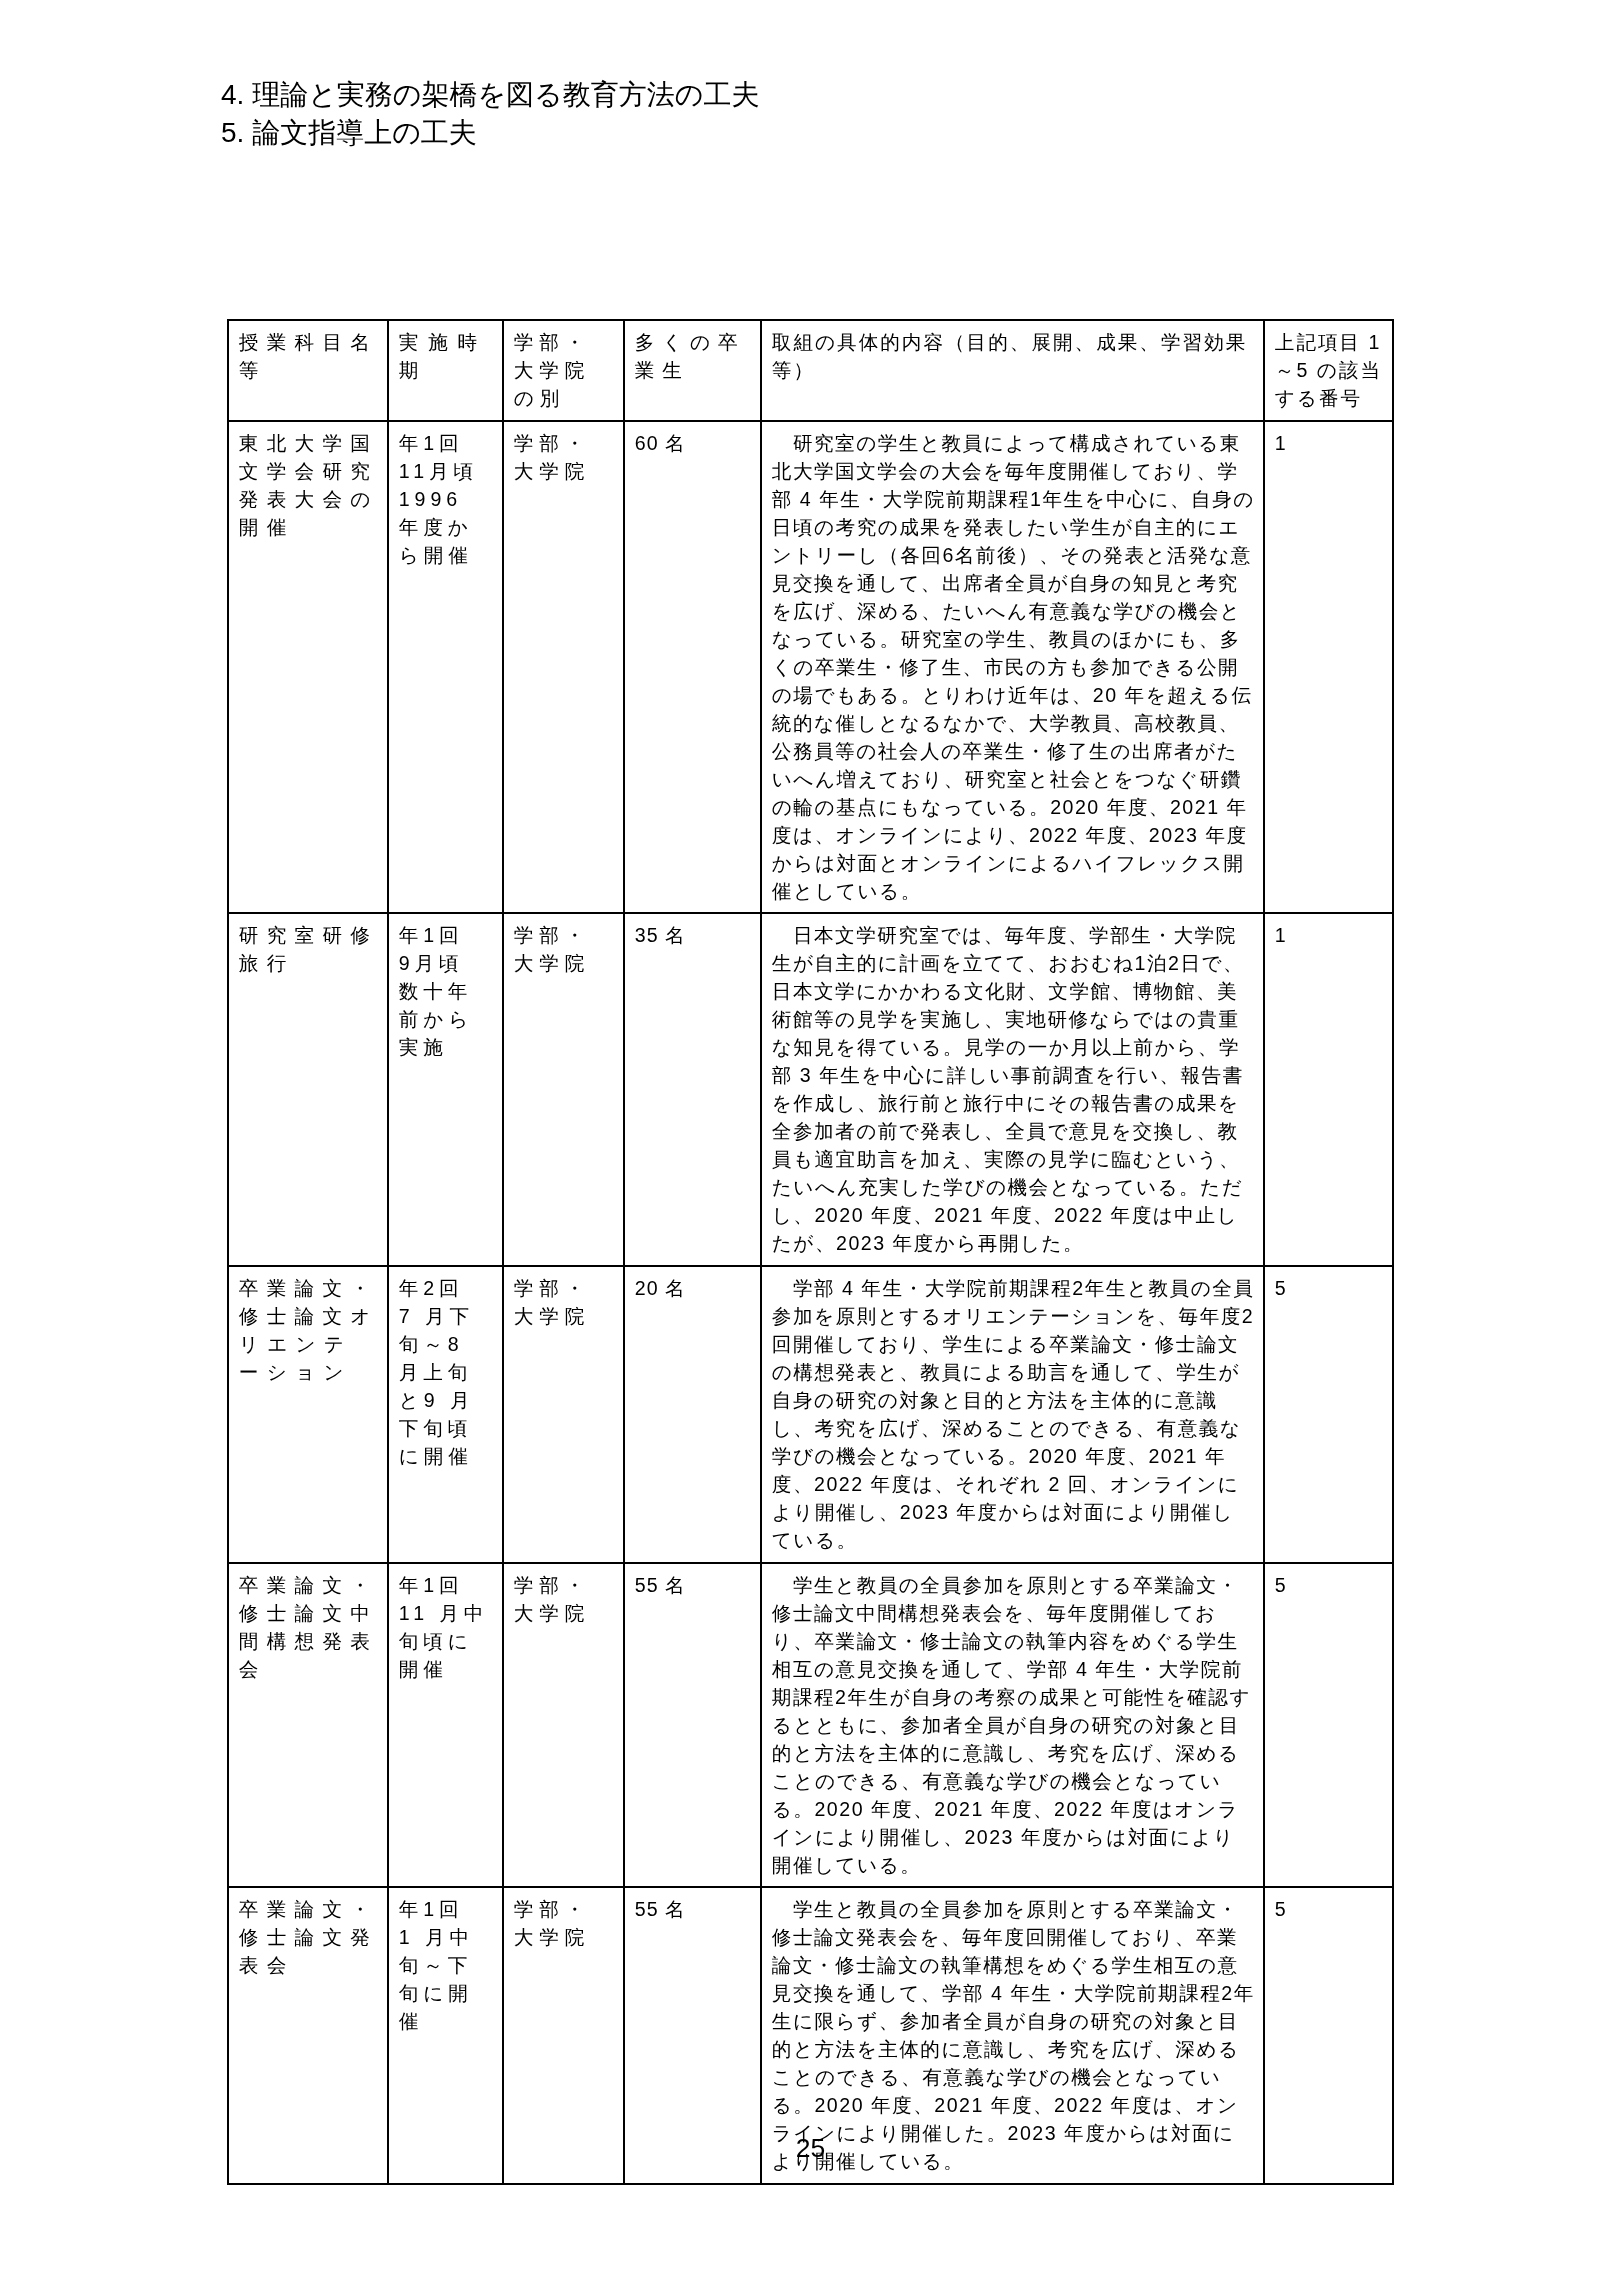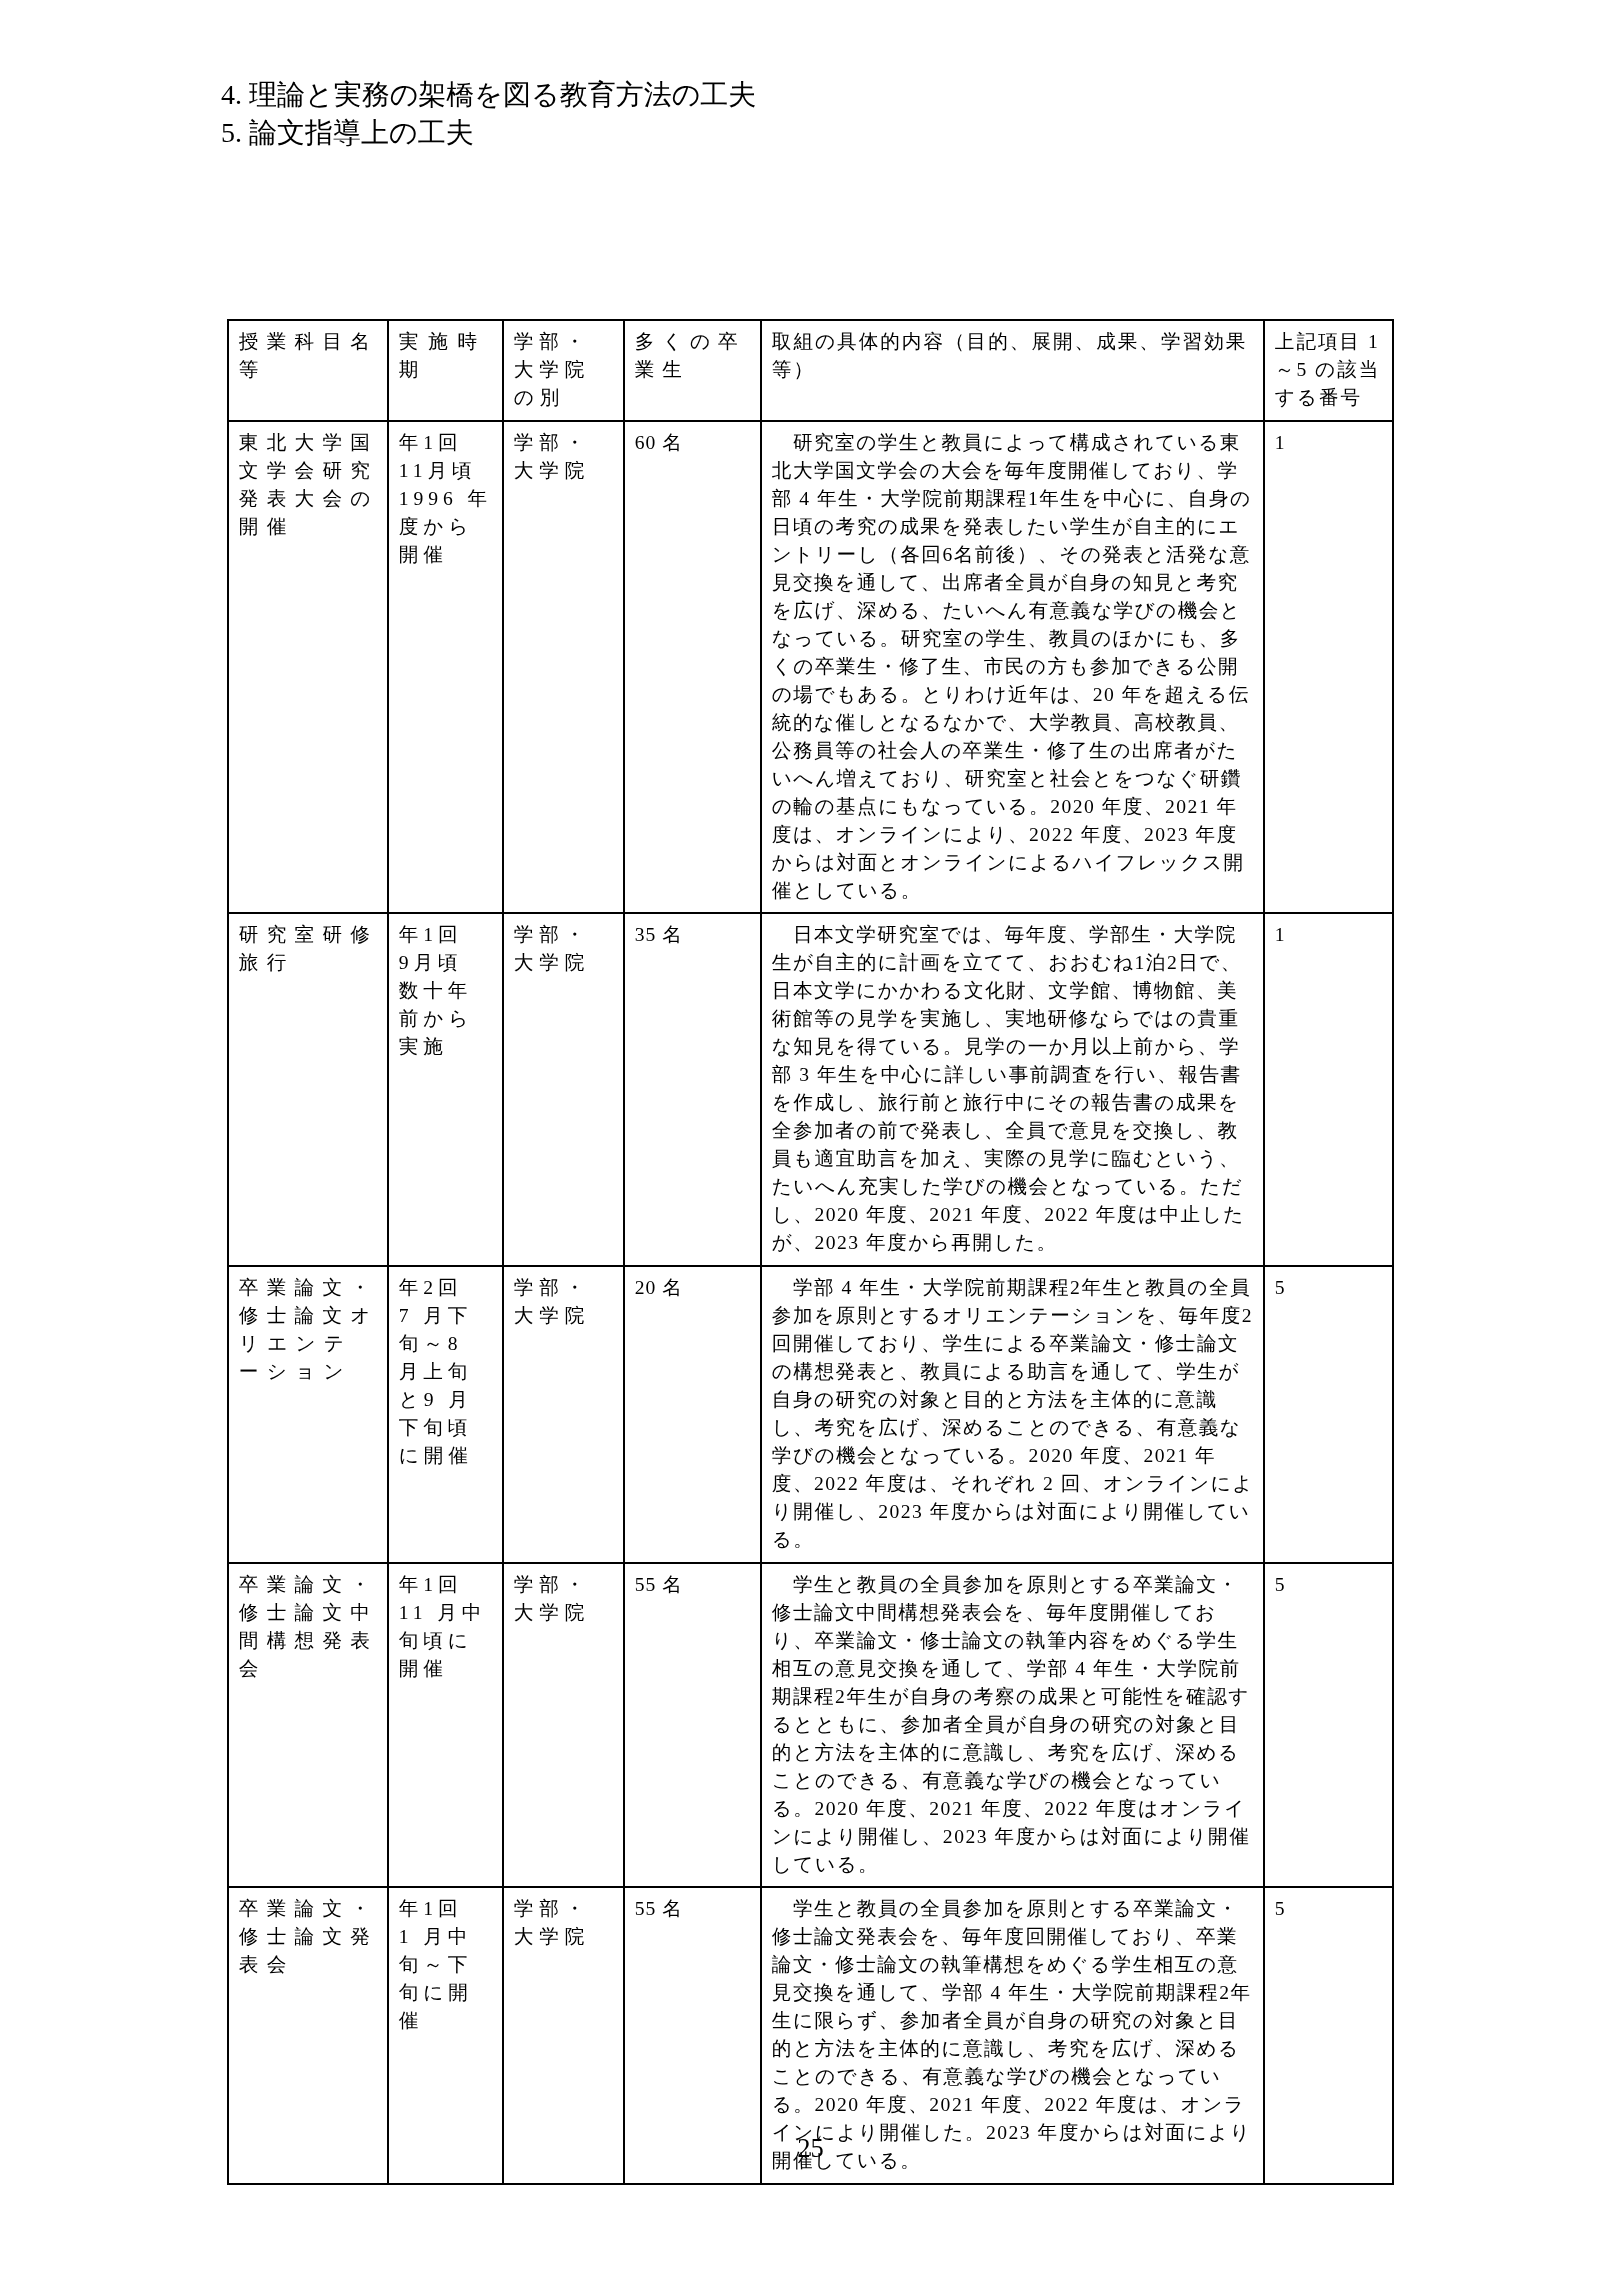--- a/index.html
+++ b/index.html
@@ -2,21 +2,21 @@
 <html lang="ja"><head>
 <meta charset="utf-8">
 <style>
   html, body { margin: 0; padding: 0; background: #ffffff; }
   .page {
     position: relative;
     width: 1621px;
     height: 2293px;
     background: #ffffff;
     color: #000000;
-    font-family: Liberation Serif, serif;
+    font-family: Liberation Sans, sans-serif;
     overflow: hidden;
   }
   .heading {
     position: absolute;
     left: 221px;
     top: 76px;
     font-size: 28px;
     line-height: 38px;
   }
   .heading div { white-space: nowrap; }

